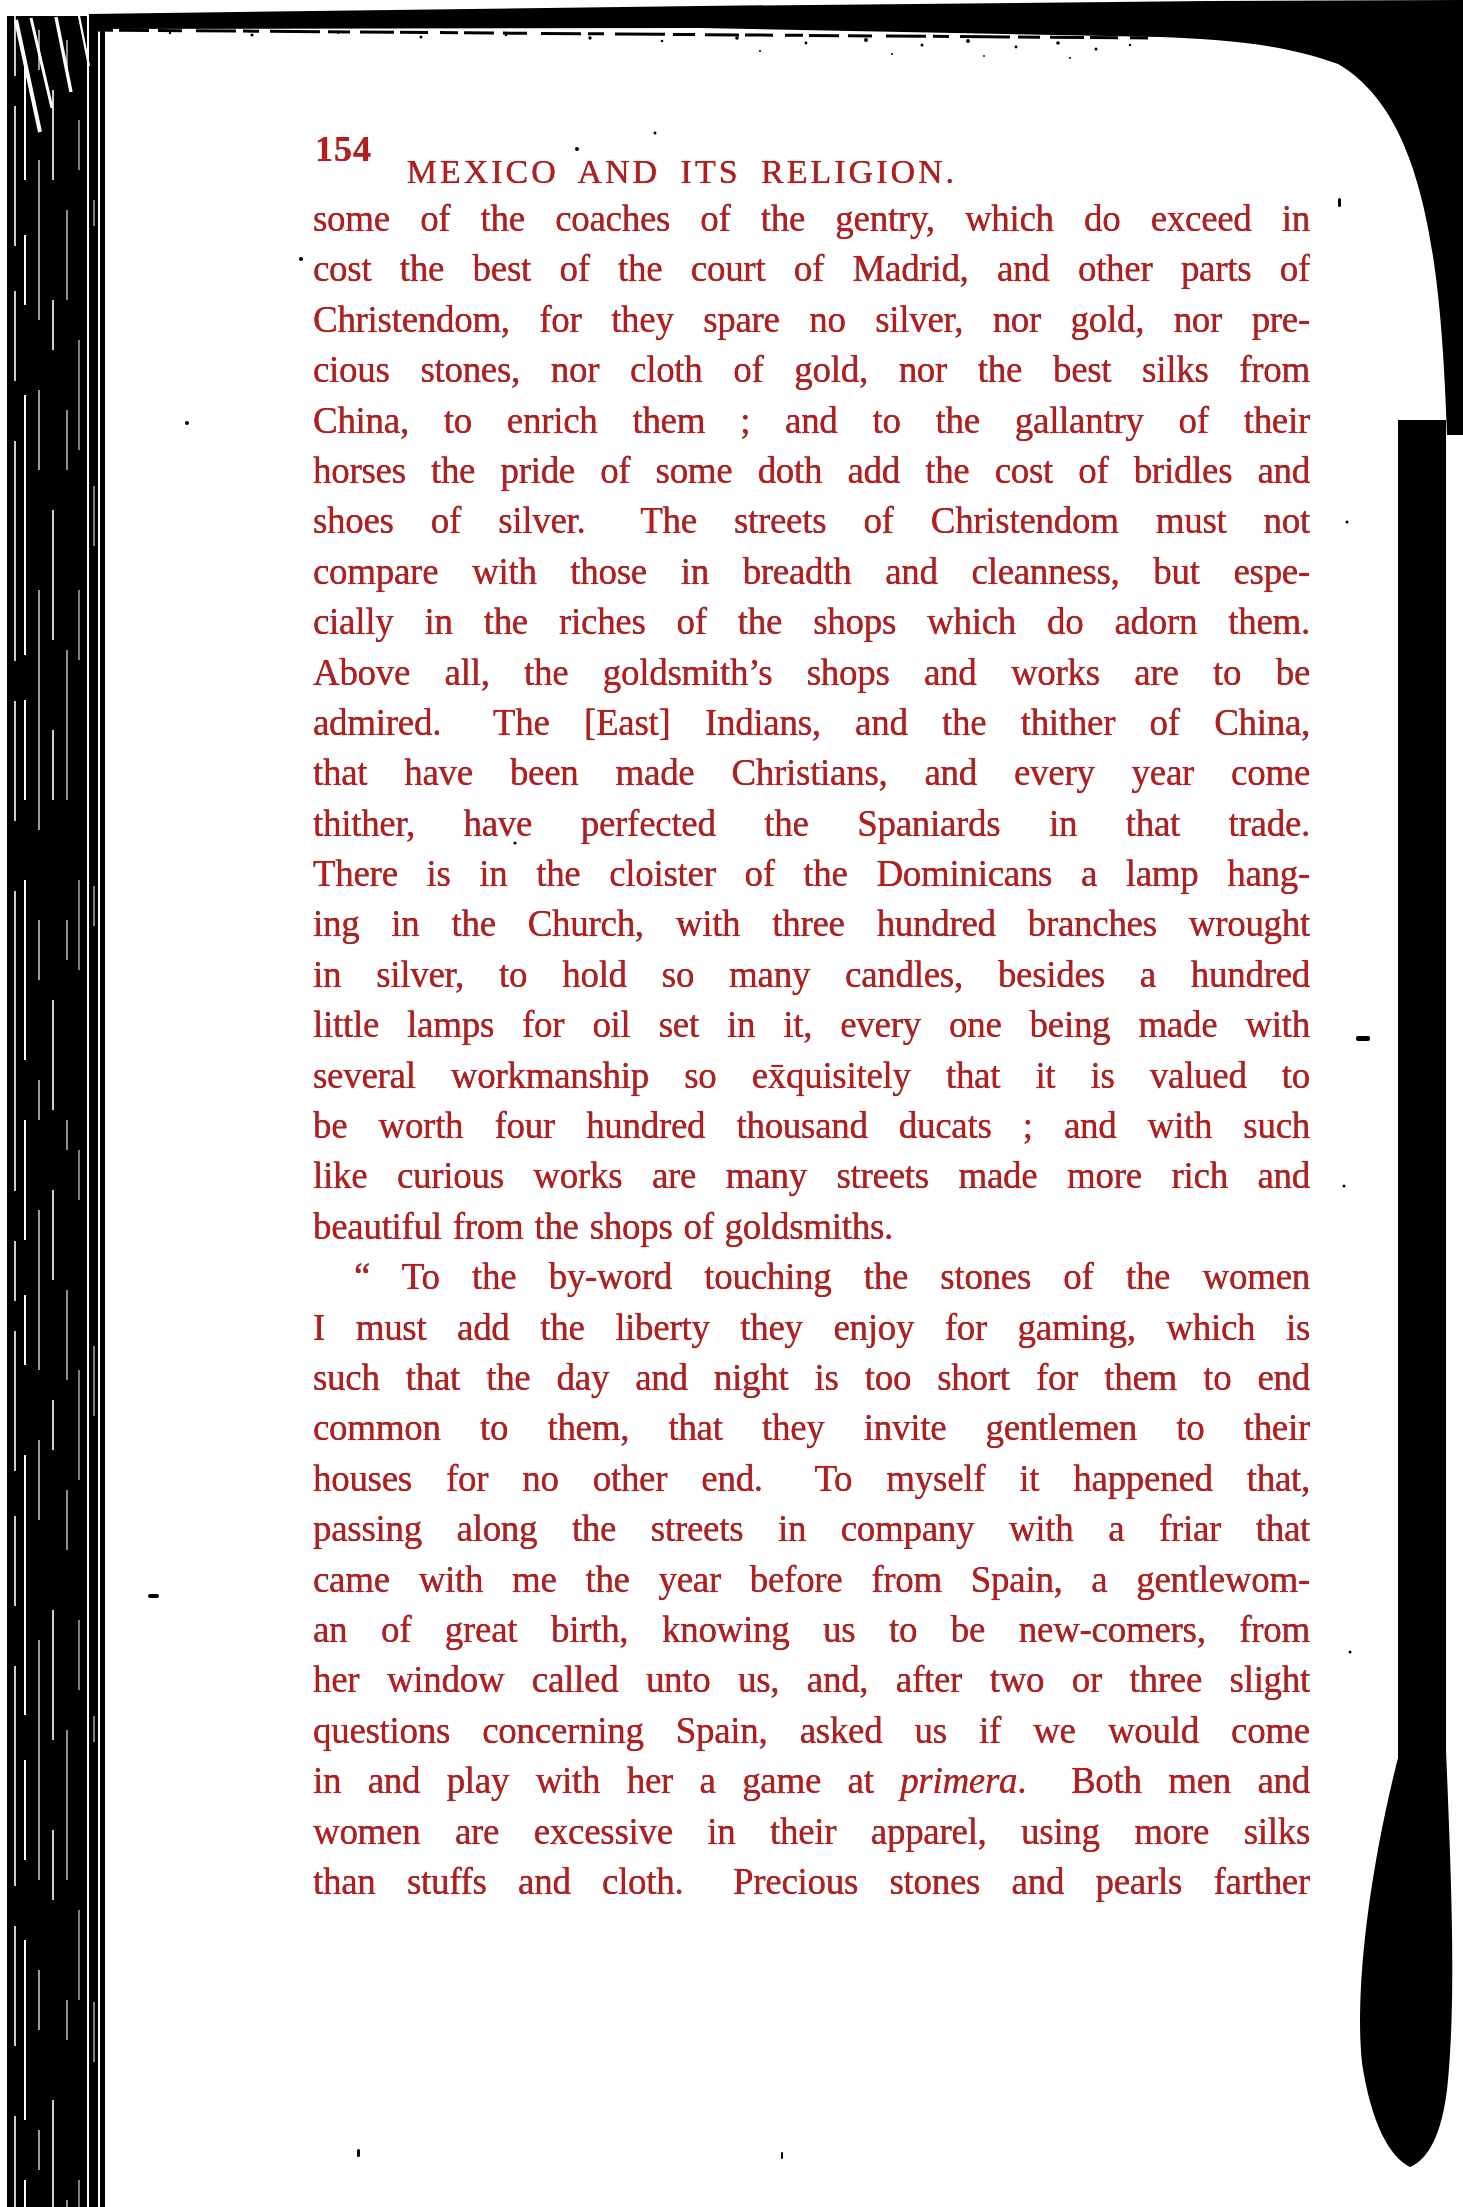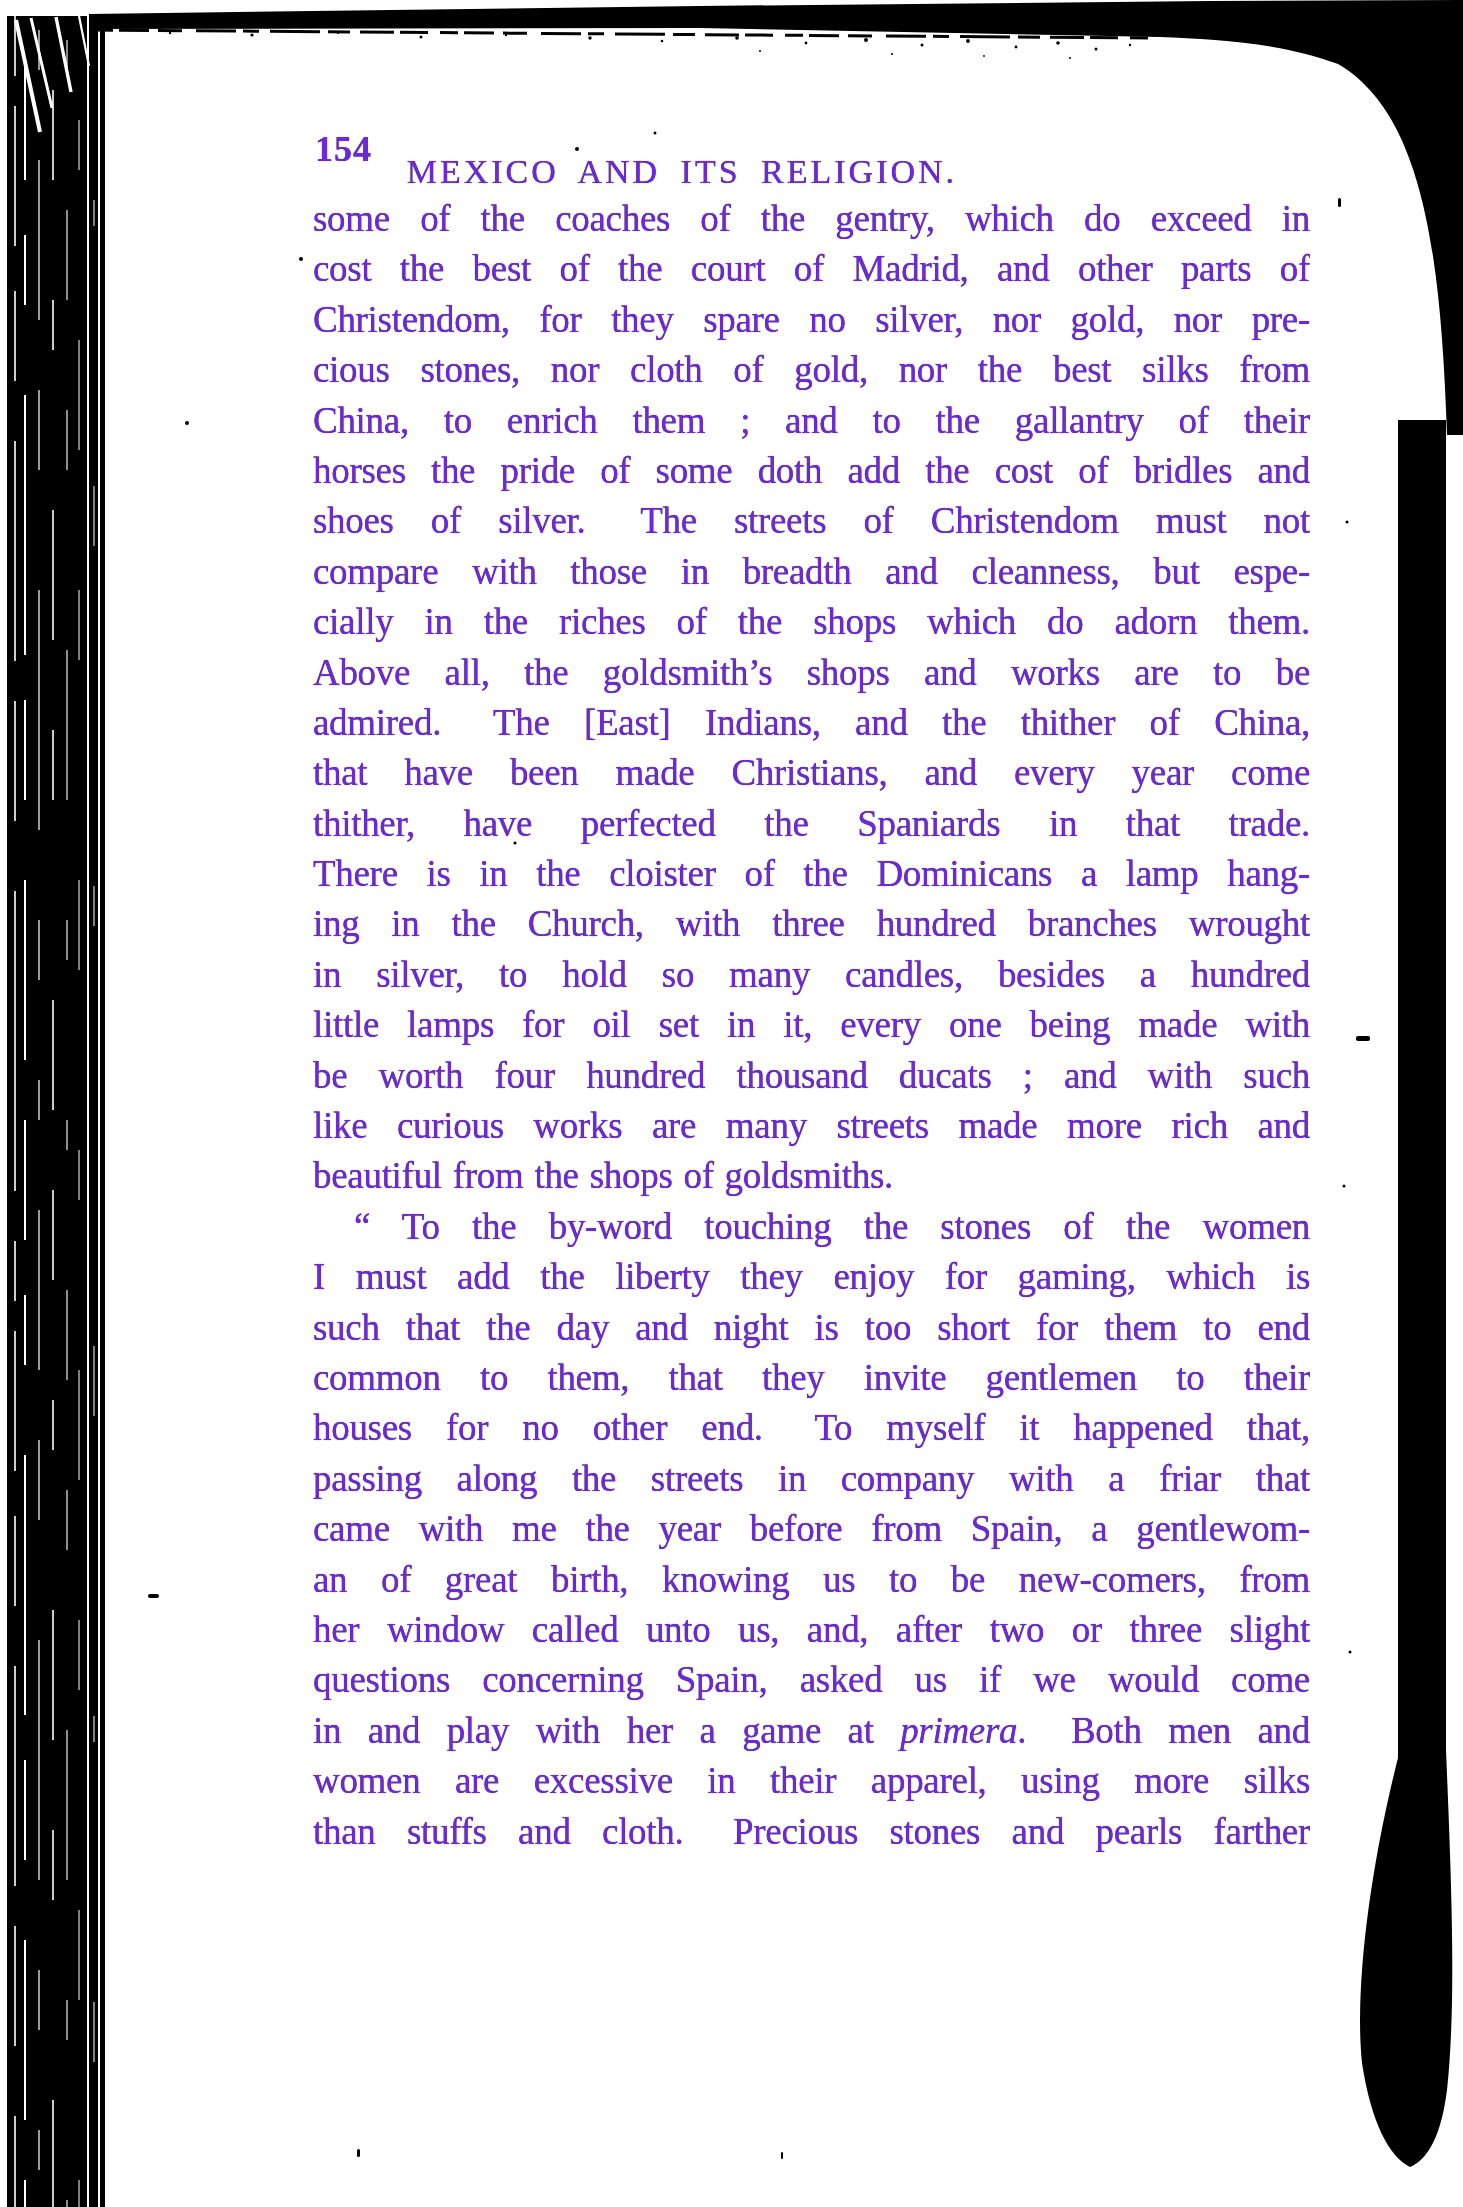--- a/index.html
+++ b/index.html
@@ -2,21 +2,21 @@
 <html><head>
 <meta charset="utf-8">
 <style>
   html,body{margin:0;padding:0;background:#ffffff;}
   .scan{
     position:relative;
     width:1463px;height:2207px;
     background:#ffffff;
     overflow:hidden;
     font-family:"Liberation Serif", serif;
-    color:#6d28d9;
+    color:#b91c1c;
   }
   .border-art{position:absolute;left:0;top:0;pointer-events:none;}
   .page-header{
     position:absolute;left:313px;top:128px;width:997px;height:46px;
   }
   .pagenum{
     position:absolute;left:2px;top:0;
     font-size:36px;font-weight:bold;letter-spacing:1px;
     text-shadow:0 0 0.7px rgba(0,0,0,0.85);
   }
@@ -142,20 +142,21 @@
       <div class="line"><span>compare with those in breadth and cleanness, but espe-</span></div>
       <div class="line"><span>cially in the riches of the shops which do adorn them.</span></div>
       <div class="line"><span>Above all, the goldsmith’s shops and works are to be</span></div>
       <div class="line"><span>admired.  The [East] Indians, and the thither of China,</span></div>
       <div class="line"><span>that have been made Christians, and every year come</span></div>
       <div class="line"><span>thither, have perfected the Spaniards in that trade.</span></div>
       <div class="line"><span>There is in the cloister of the Dominicans a lamp hang-</span></div>
       <div class="line"><span>ing in the Church, with three hundred branches wrought</span></div>
       <div class="line"><span>in silver, to hold so many candles, besides a hundred</span></div>
       <div class="line"><span>little lamps for oil set in it, every one being made with</span></div>
+      <div class="line"><span>several workmanship so ex̄quisitely that it is valued to</span></div>
       <div class="line"><span>be worth four hundred thousand ducats ; and with such</span></div>
       <div class="line"><span>like curious works are many streets made more rich and</span></div>
       <div class="line nojust"><span>beautiful from the shops of goldsmiths.</span></div>
       <div class="line indent"><span>“ To the by-word touching the stones of the women</span></div>
       <div class="line"><span>I must add the liberty they enjoy for gaming, which is</span></div>
       <div class="line"><span>such that the day and night is too short for them to end</span></div>
       <div class="line"><span>common to them, that they invite gentlemen to their</span></div>
       <div class="line"><span>houses for no other end.  To myself it happened that,</span></div>
       <div class="line"><span>passing along the streets in company with a friar that</span></div>
       <div class="line"><span>came with me the year before from Spain, a gentlewom-</span></div>

